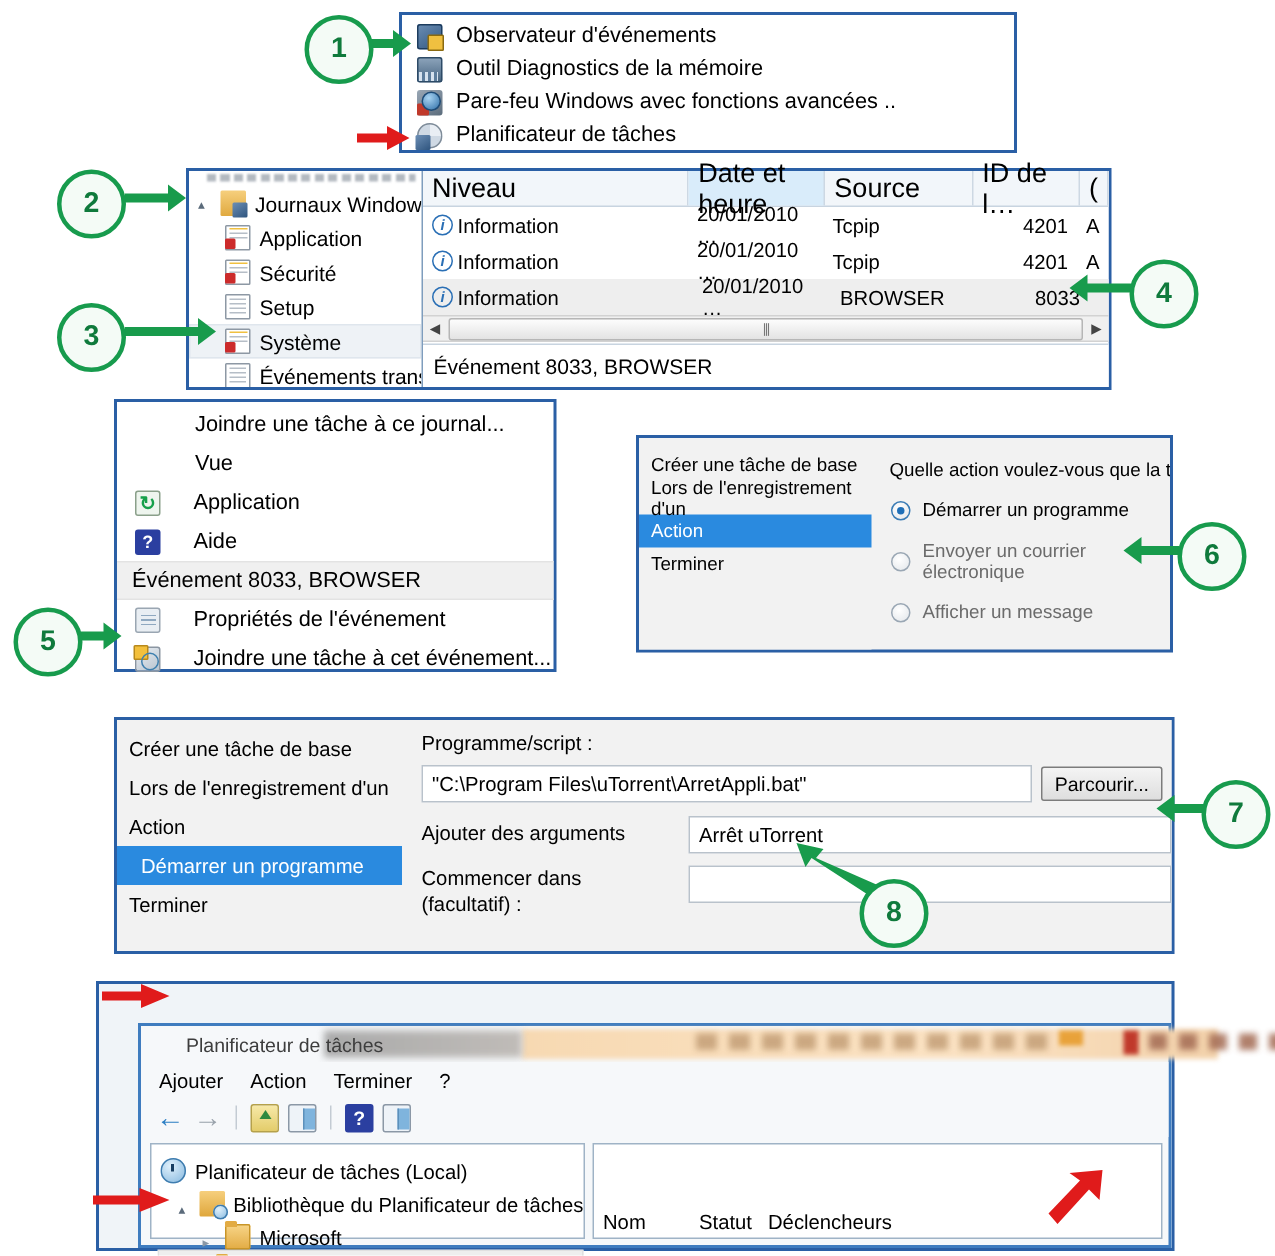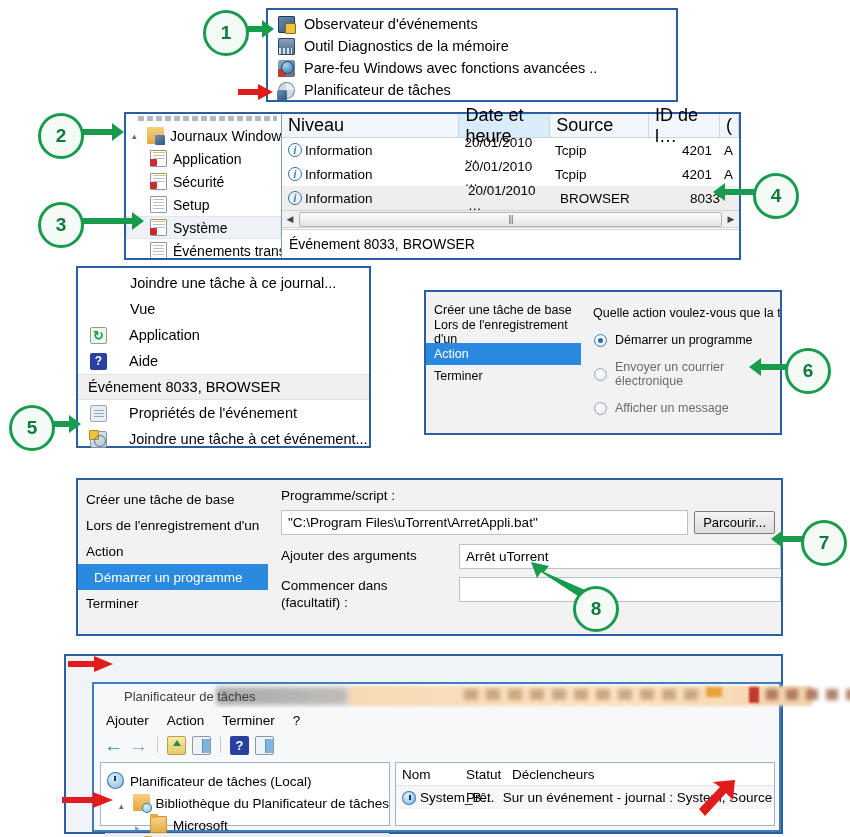--- a/index.html
+++ b/index.html
@@ -165,21 +165,21 @@
   .icn-clock { border-radius:50%; background:radial-gradient(circle at 38% 32%,#dff0fb,#7fb4dd); box-shadow:inset 0 0 0 1px #3f7cae; }
   .icn-clock:after { content:""; position:absolute; left:7px; top:4px; width:1.5px; height:5px; background:#163d61; }
   .icn-lib { background:linear-gradient(180deg,#f6cf7d,#dfa73c); border-radius:1px; }
   .icn-lib:after { content:""; position:absolute; right:-2px; bottom:-2px; width:10px; height:10px; border-radius:50%;
                    background:radial-gradient(circle at 38% 32%,#dff0fb,#7fb4dd); box-shadow:inset 0 0 0 1px #3f7cae; }
   .icn-folder { background:linear-gradient(180deg,#f8d68a,#e2ab43); border-radius:1.5px;
                 box-shadow:inset 0 0 0 1px #c89528; }
   .icn-folder:before { content:""; position:absolute; left:0; top:-2px; width:8px; height:4px;
                        background:#e2ab43; border-radius:1px 1px 0 0; }
   .tslist { flex:1; background:#fff; border:1px solid #9fb3c6; overflow:hidden; }
-  .tslhdr { display:flex; height:23px; align-items:center; font-size:13.5px; border-bottom:1px solid #dfe5eb; }
+  .tslhdr { display:flex; height:23px; align-items:center; font-size:13.5px; border-bottom:1px solid #dfe5eb;margin-top:40px; }
   .tslhdr > div { padding:0 6px; }
   .tslrow { display:flex; height:23px; align-items:center; font-size:13.5px; background:#f7f7f7; white-space:nowrap; }
   .tslrow > div { padding:0 6px; display:flex; align-items:center; gap:4px; }
 </style>
 </head>
 <body>
 
 <div class="panel" id="panel1">
   <div class="item">
     <span class="ico icn-eventvwr"></span>

